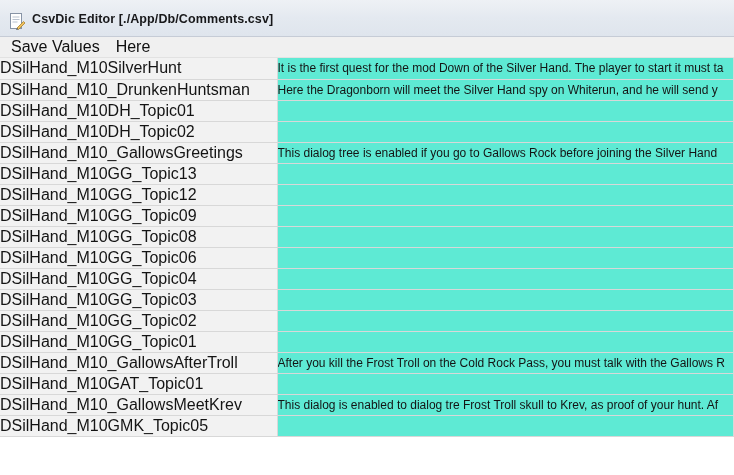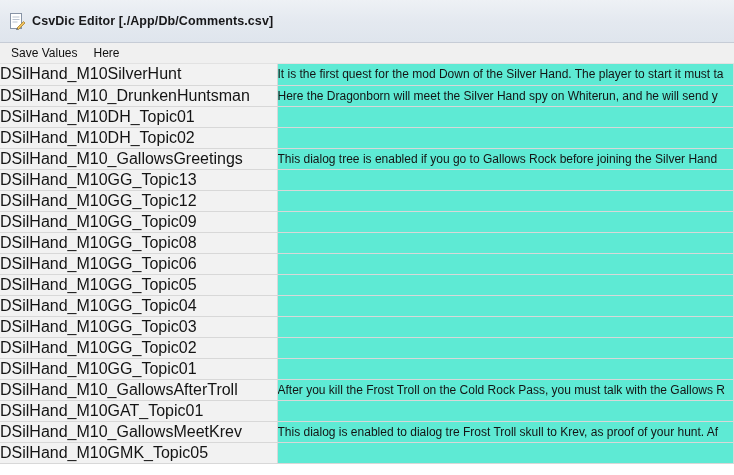--- a/index.html
+++ b/index.html
@@ -13,26 +13,26 @@
   #app {
     width: 734px; height: 475px;
     position: relative;
     background: #ffffff;
     display: flex;
     flex-direction: column;
   }
 
   
   .titlebar {
-    height: 43px;
+    height: 37px;
     background: linear-gradient(to bottom, #eef1f5 0%, #e4e9f0 50%, #dfe5ed 100%);
     border-bottom: 1px solid #c6ccd6;
     display: flex;
-    align-items: center;
-    padding: 4px 6px;
+    align-items: flex-start;
+    padding: 12px 6px;
     flex: 0 0 auto;
     position: relative;
   }
   .app-icon {
     width: 18px; height: 18px;
     margin: 0 6px 0 2px;
     position: relative;
     flex: 0 0 auto;
   }
   .app-icon svg { display: block; }
@@ -48,21 +48,21 @@
   .menubar {
     height: 21px;
     background: #f0f0f0;
     border-bottom: 1px solid #e2e2e2;
     display: flex;
     align-items: center;
     padding-left: 6px;
     flex: 0 0 auto;
   }
   .menu-item {
-    font-size: 12px;
+    font-size: 16px;
     color: #101010;
     padding: 2px 9px 3px 5px;
     margin-right: 2px;
     white-space: nowrap;
     cursor: default;
   }
 
   
   .grid-wrap {
     flex: 1 1 auto;
@@ -211,28 +211,20 @@
         <tr>
           <td class="key-cell">
               <span class="cellspan">DSilHand_M10GG_Topic06</span>
             </td>
           <td class="val-cell">
               <span class="cellspan"></span>
             </td>
         </tr>
         <tr>
           <td class="key-cell">
-              <span class="cellspan">DSilHand_M10GG_Topic05</span>
-            </td>
-          <td class="val-cell">
-              <span class="cellspan"></span>
-            </td>
-        </tr>
-        <tr>
-          <td class="key-cell">
               <span class="cellspan">DSilHand_M10GG_Topic04</span>
             </td>
           <td class="val-cell">
               <span class="cellspan"></span>
             </td>
         </tr>
         <tr>
           <td class="key-cell">
               <span class="cellspan">DSilHand_M10GG_Topic03</span>
             </td>

